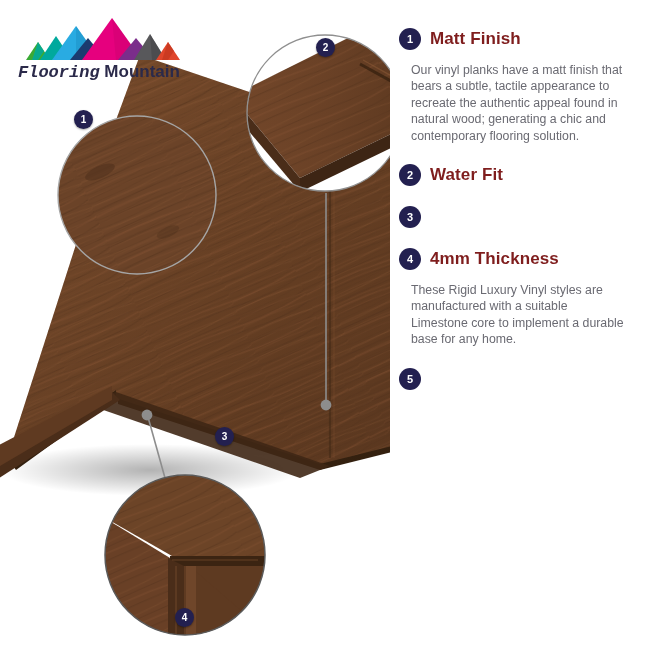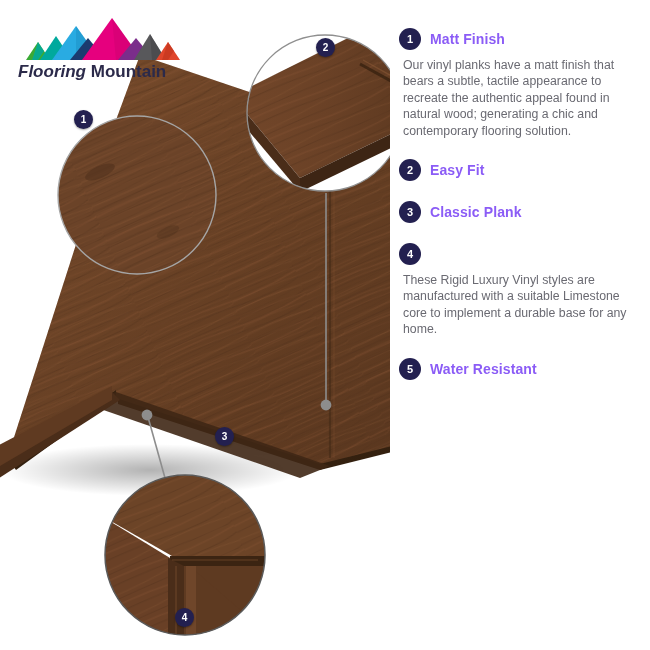--- a/index.html
+++ b/index.html
@@ -7,21 +7,21 @@
     width:650px;height:650px;
     font-family:"Liberation Sans", sans-serif;
     overflow:hidden;position:relative;
   }
   #stage{position:absolute;inset:0;width:650px;height:650px;background:#fff;}
 
   
   .logo{position:absolute;left:18px;top:18px;width:165px;height:62px;}
   .logo svg{display:block;}
   .logo-word{position:absolute;left:0;top:44px;font-size:17px;color:#2b2a4a;white-space:nowrap;}
-  .logo-word .lw-1{font-style:italic;font-weight:bold;}
+  .logo-word .lw-1{font-style:italic;font-weight:bold;font-family:Liberation Mono, monospace;}
   .logo-word .lw-2{font-weight:bold;font-style:normal;}
 
   
   .photo{position:absolute;left:0;top:0;width:390px;height:650px;}
   .photo svg{display:block;}
 
   
   .marker{
     position:absolute;width:19px;height:19px;border-radius:50%;
     background:#232050;color:#fff;font-size:10px;font-weight:bold;
@@ -36,23 +36,23 @@
   
   .features{position:absolute;left:399px;top:28px;width:240px;}
   .feature{margin-bottom:20px;}
   .feature:last-child{margin-bottom:0;}
   .feat-head{display:flex;align-items:center;gap:9px;margin-bottom:7px;}
   .badge{
     flex:0 0 auto;width:22px;height:22px;border-radius:50%;
     background:#232050;color:#fff;font-size:11px;font-weight:bold;
     display:flex;align-items:center;justify-content:center;
   }
-  .feat-title{font-size:14px;font-weight:bold;color:#8b5cf6;letter-spacing:.1px;}
+  .feat-title{font-size:17px;font-weight:bold;color:#7f1d1d;letter-spacing:.1px;}
   .feat-body{
-    font-size:12.3px;line-height:16.4px;color:#6a6a72;margin:4px;
+    font-size:12.3px;line-height:16.4px;color:#6a6a72;margin:12px;
     max-width:232px;
   }
 </style>
 </head>
 <body>
 
 <div id="stage">
 
   <div class="photo">
     <svg width="390" height="650" viewBox="0 0 390 650" xmlns="http://www.w3.org/2000/svg">
@@ -236,39 +236,38 @@
       <div class="feat-head">
         <span class="badge">1</span>
         <span class="feat-title">Matt Finish</span>
       </div>
       <p class="feat-body">Our vinyl planks have a matt finish that bears a subtle, tactile appearance to recreate the authentic appeal found in natural wood; generating a chic and contemporary flooring solution.</p>
     </div>
 
     <div class="feature">
       <div class="feat-head">
         <span class="badge">2</span>
-        <span class="feat-title">Easy Fit</span>
+        <span class="feat-title">Water Fit</span>
       </div>
     </div>
 
     <div class="feature">
       <div class="feat-head">
         <span class="badge">3</span>
-        <span class="feat-title">Classic Plank</span>
       </div>
     </div>
 
     <div class="feature">
       <div class="feat-head">
         <span class="badge">4</span>
+        <span class="feat-title">4mm Thickness</span>
       </div>
       <p class="feat-body">These Rigid Luxury Vinyl styles are manufactured with a suitable Limestone core to implement a durable base for any home.</p>
     </div>
 
     <div class="feature">
       <div class="feat-head">
         <span class="badge">5</span>
-        <span class="feat-title">Water Resistant</span>
       </div>
     </div>
 
   </div>
 </div>
 
 </body></html>

